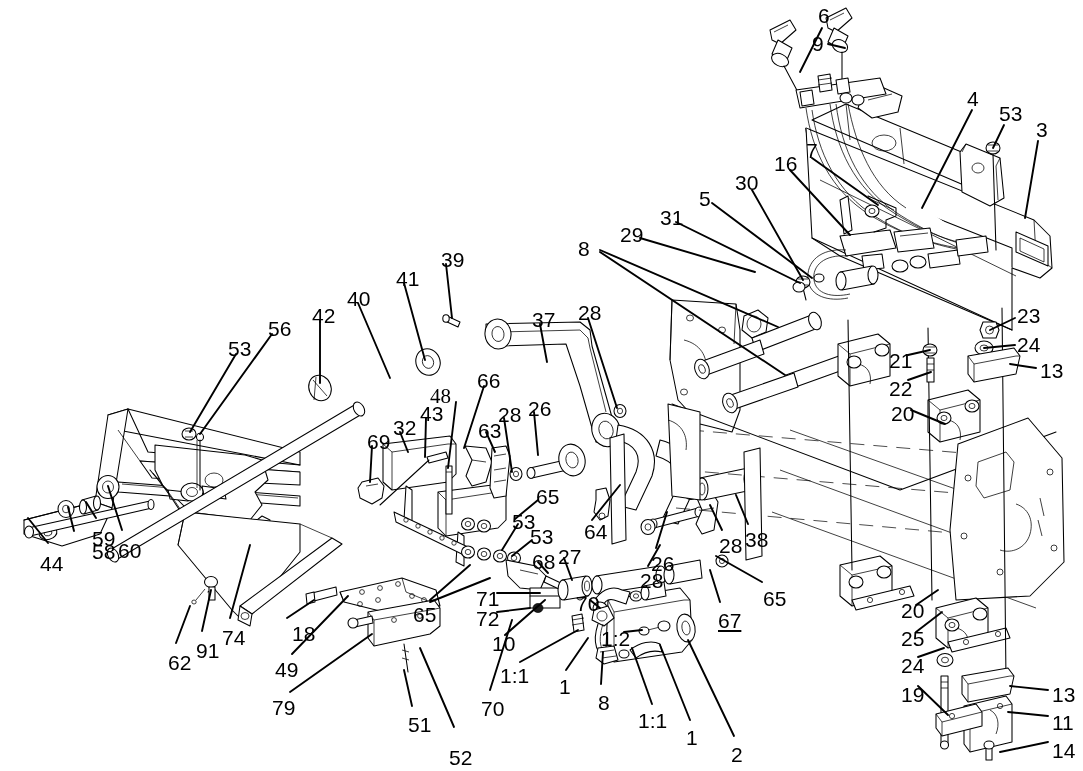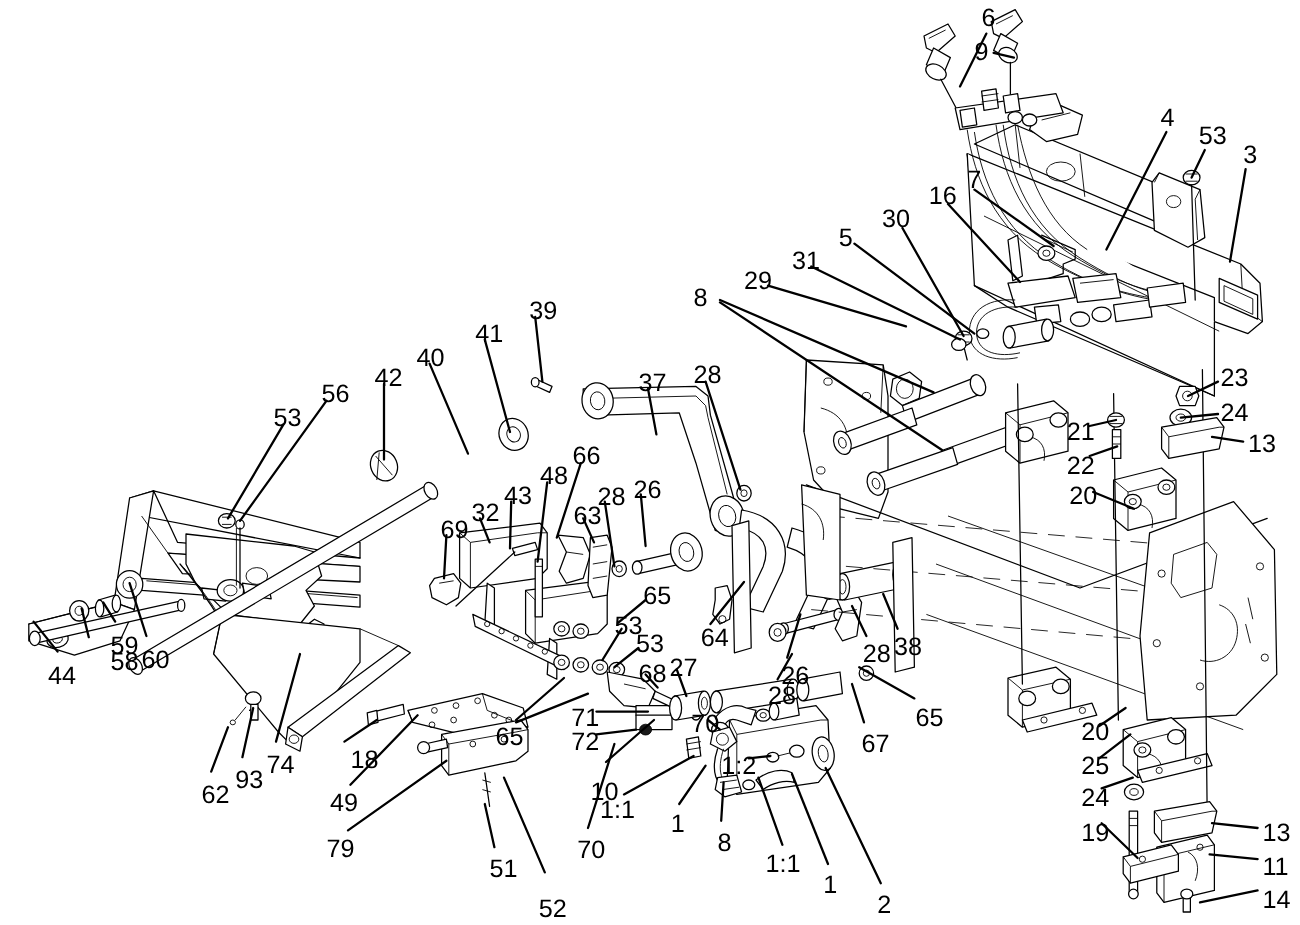--- a/index.html
+++ b/index.html
@@ -618,62 +618,62 @@
       <div class="callout" style="left: 441px; top: 249px;">39</div>
       <div class="callout" style="left: 396px; top: 268px;">41</div>
       <div class="callout" style="left: 347px; top: 288px;">40</div>
       <div class="callout" style="left: 312px; top: 305px;">42</div>
       <div class="callout" style="left: 532px; top: 309px;">37</div>
       <div class="callout" style="left: 578px; top: 302px;">28</div>
       <div class="callout" style="left: 268px; top: 318px;">56</div>
       <div class="callout" style="left: 228px; top: 338px;">53</div>
       <div class="callout" style="left: 528px; top: 398px;">26</div>
       <div class="callout" style="left: 477px; top: 370px;">66</div>
-      <div class="callout" style="left: 450px; top: 386px;">48</div>
+      <div class="callout" style="left: 430px; top: 386px; font-family: Liberation Serif, serif;">48</div>
       <div class="callout" style="left: 498px; top: 404px;">28</div>
       <div class="callout" style="left: 478px; top: 420px;">63</div>
       <div class="callout" style="left: 420px; top: 403px;">43</div>
       <div class="callout" style="left: 393px; top: 417px;">32</div>
       <div class="callout" style="left: 367px; top: 431px;">69</div>
       <div class="callout" style="left: 536px; top: 486px;">65</div>
       <div class="callout" style="left: 584px; top: 521px;">64</div>
       <div class="callout" style="left: 512px; top: 511px;">53</div>
       <div class="callout" style="left: 530px; top: 526px;">53</div>
       <div class="callout" style="left: 532px; top: 551px;">68</div>
       <div class="callout" style="left: 558px; top: 546px;">27</div>
       <div class="callout" style="left: 651px; top: 553px;">26</div>
       <div class="callout" style="left: 640px; top: 570px;">28</div>
       <div class="callout" style="left: 719px; top: 535px;">28</div>
       <div class="callout" style="left: 745px; top: 529px;">38</div>
       <div class="callout" style="left: 763px; top: 588px;">65</div>
-      <div class="callout" style="left: 718px; top: 610px;">67</div>
+      <div class="callout" style="left: 718px; top: 610px; text-decoration: underline;">67</div>
       <div class="callout" style="left: 413px; top: 604px;">65</div>
       <div class="callout" style="left: 476px; top: 588px;">71</div>
       <div class="callout" style="left: 476px; top: 608px;">72</div>
-      <div class="callout" style="left: 492px; top: 650px;">10</div>
+      <div class="callout" style="left: 492px; top: 633px;">10</div>
       <div class="callout" style="left: 576px; top: 593px;">70</div>
       <div class="callout" style="left: 601px; top: 628px;">1:2</div>
       <div class="callout" style="left: 500px; top: 665px;">1:1</div>
       <div class="callout" style="left: 559px; top: 676px;">1</div>
       <div class="callout" style="left: 598px; top: 692px;">8</div>
       <div class="callout" style="left: 638px; top: 710px;">1:1</div>
       <div class="callout" style="left: 686px; top: 727px;">1</div>
       <div class="callout" style="left: 731px; top: 744px;">2</div>
       <div class="callout" style="left: 292px; top: 623px;">18</div>
       <div class="callout" style="left: 275px; top: 659px;">49</div>
       <div class="callout" style="left: 272px; top: 697px;">79</div>
       <div class="callout" style="left: 408px; top: 714px; text-align: center;">51</div>
       <div class="callout" style="left: 449px; top: 747px;">52</div>
       <div class="callout" style="left: 481px; top: 698px;">70</div>
       <div class="callout" style="left: 40px; top: 553px;">44</div>
       <div class="callout" style="left: 68px; top: 541px; margin-left: 24px;">58</div>
       <div class="callout" style="left: 92px; top: 528px;">59</div>
       <div class="callout" style="left: 118px; top: 540px;">60</div>
       <div class="callout" style="left: 168px; top: 652px;">62</div>
-      <div class="callout" style="left: 196px; top: 640px;">93</div>
+      <div class="callout" style="left: 196px; top: 640px;">91</div>
       <div class="callout" style="left: 222px; top: 627px;">74</div>
       <div class="callout" style="left: 901px; top: 600px;">20</div>
       <div class="callout" style="left: 901px; top: 628px;">25</div>
       <div class="callout" style="left: 901px; top: 655px;">24</div>
       <div class="callout" style="left: 901px; top: 684px;">19</div>
       <div class="callout" style="left: 1052px; top: 684px;">13</div>
       <div class="callout" style="left: 1052px; top: 712px; text-align: center;">11</div>
       <div class="callout" style="left: 1052px; top: 740px;">14</div>
     </div>
 </div>

